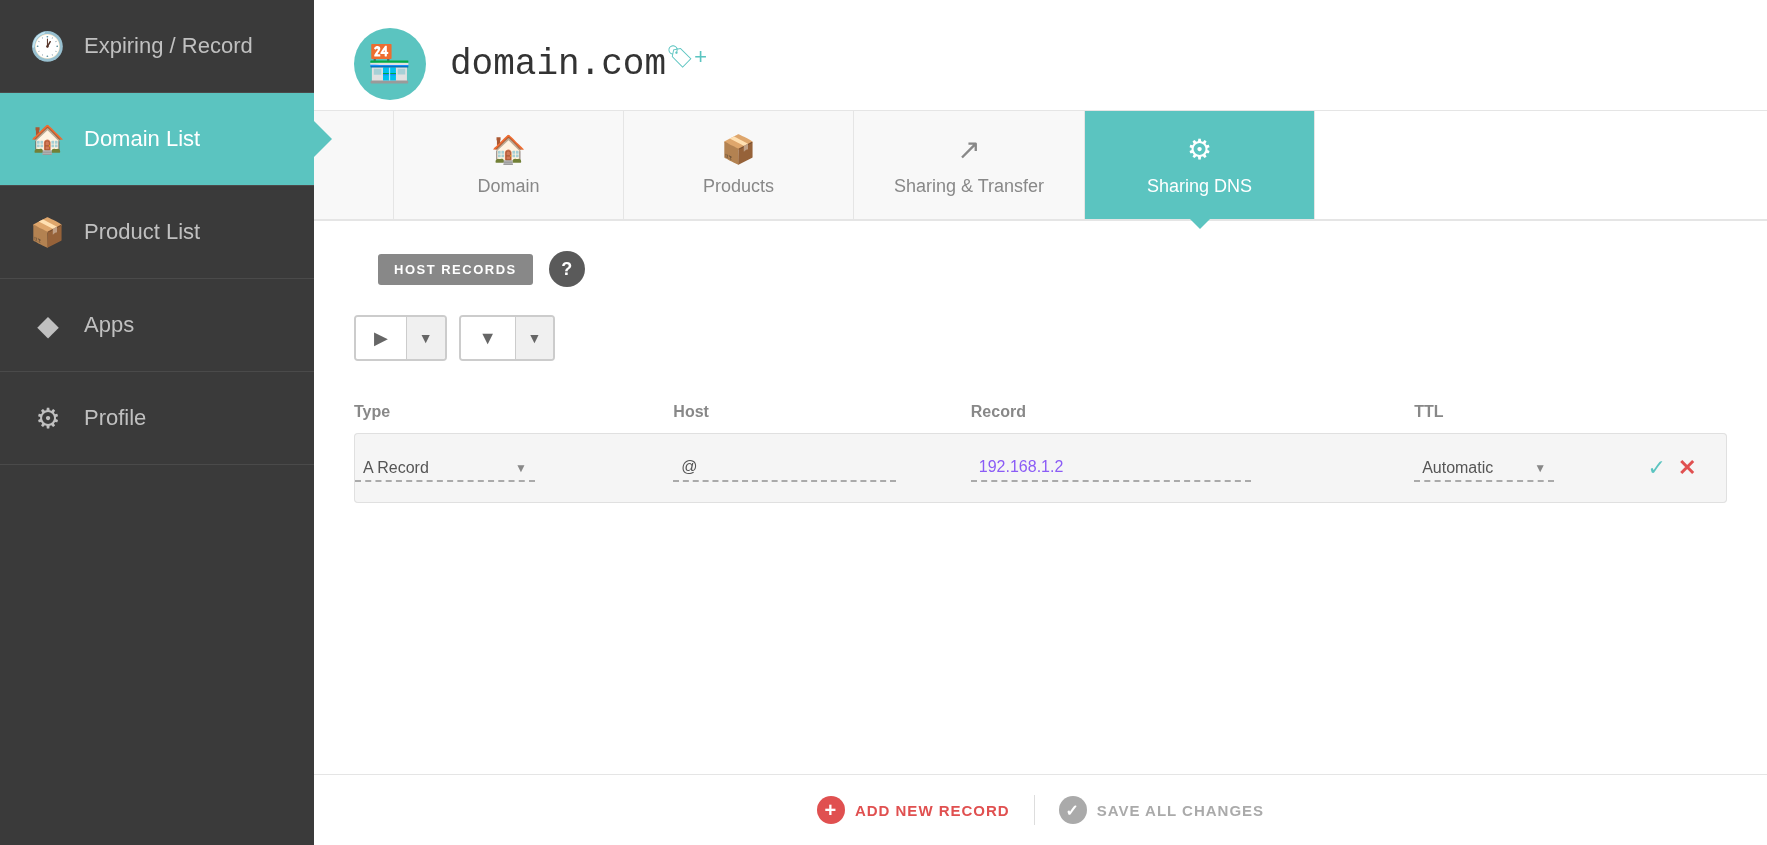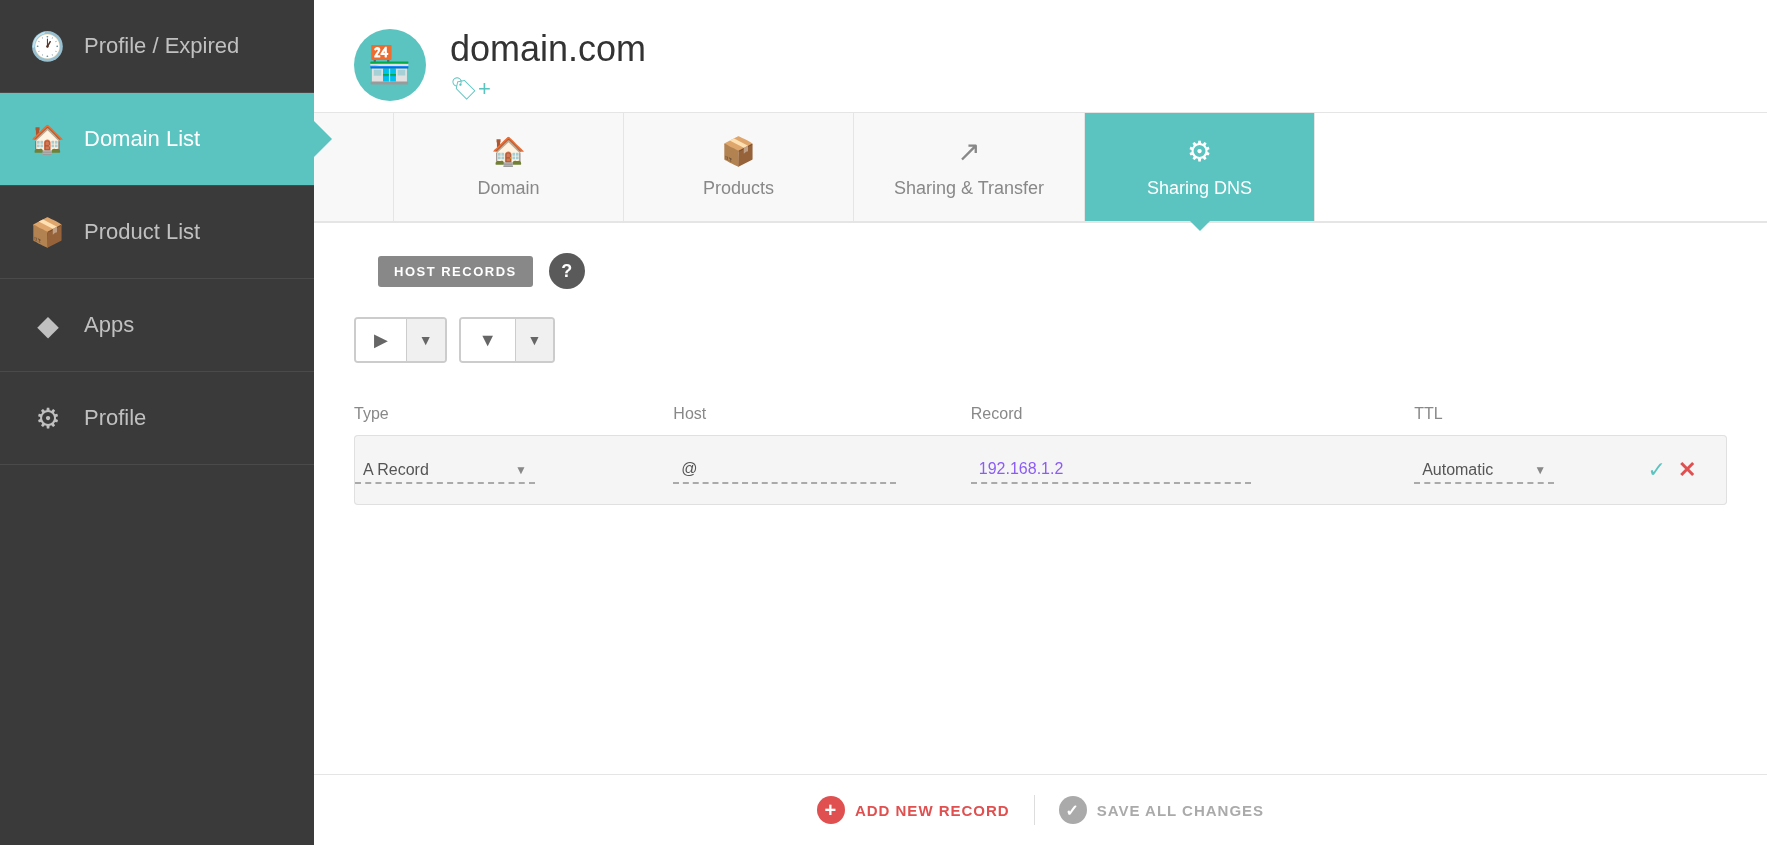--- a/index.html
+++ b/index.html
@@ -92,22 +92,22 @@
       flex-shrink: 0;
     }
 
     .domain-logo-inner {
       font-size: 36px;
       color: #fff;
     }
 
     .domain-title-area {
       display: flex;
-      flex-direction: column;
-      gap: 6px;
+      flex-direction: row;
+      font-family: Liberation Mono, monospace;
     }
 
     .domain-name {
       font-size: 36px;
       font-weight: 300;
       color: #333;
     }
 
     .domain-tag-icon {
       color: #5bc4c0;
@@ -247,21 +247,21 @@
 
     .dns-table-header {
       border-bottom: 2px solid #5bc4c0;
       padding-bottom: 10px;
     }
 
     .dns-table th {
       text-align: left;
       color: #888;
       font-size: 16px;
-      font-weight: 400;
+      font-weight: 700;
       padding: 12px 16px;
     }
 
     .dns-table th:first-child { padding-left: 0; }
 
     .dns-table td {
       padding: 20px 16px;
       font-size: 16px;
       color: #555;
     }
@@ -438,21 +438,21 @@
       background: #f8f8f8;
       border-right: 1px solid #e5e5e5;
     }
   </style>
 </head>
 <body>
 
 <div class="sidebar">
   <div class="sidebar-item sidebar-item-expiring">
     <span class="sidebar-icon">🕐</span>
-    <span>Profile / Expired</span>
+    <span>Expiring / Record</span>
   </div>
   <div class="sidebar-item active">
     <span class="sidebar-icon">🏠</span>
     <span>Domain List</span>
   </div>
   <div class="sidebar-item">
     <span class="sidebar-icon">📦</span>
     <span>Product List</span>
   </div>
   <div class="sidebar-item">

